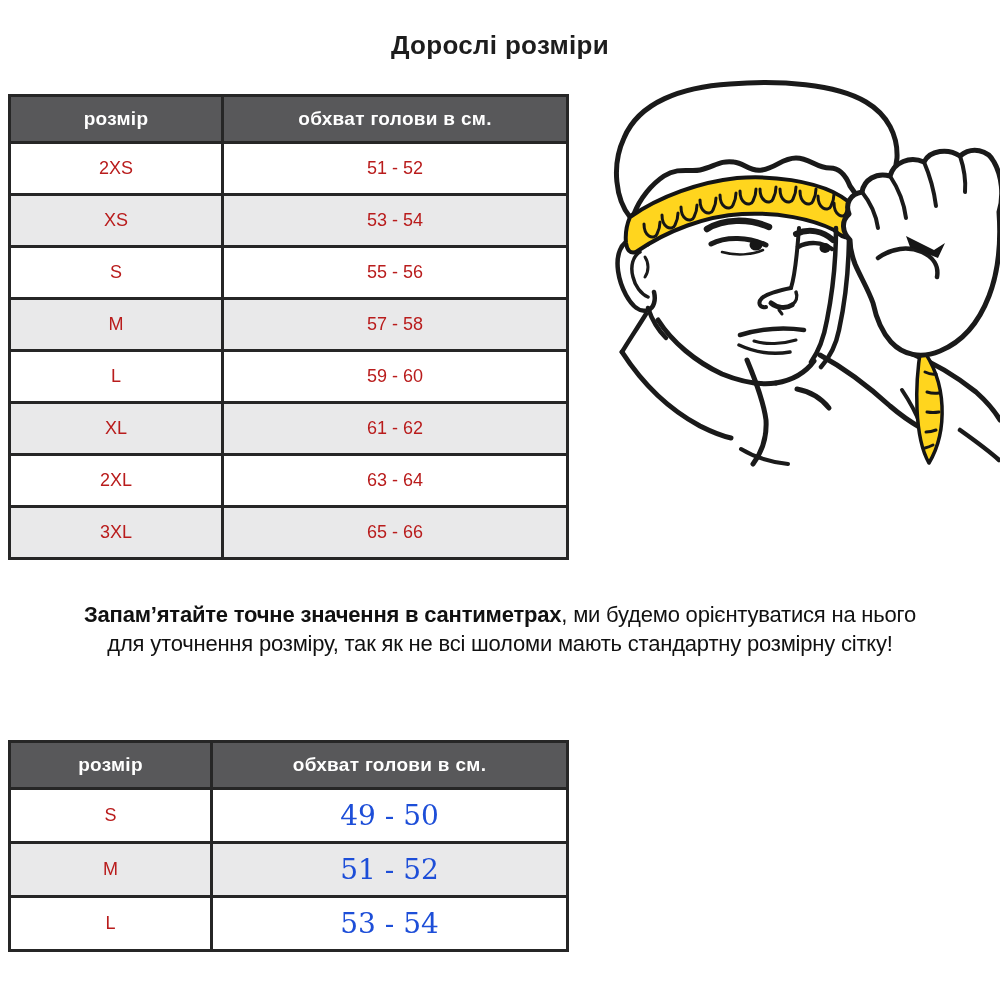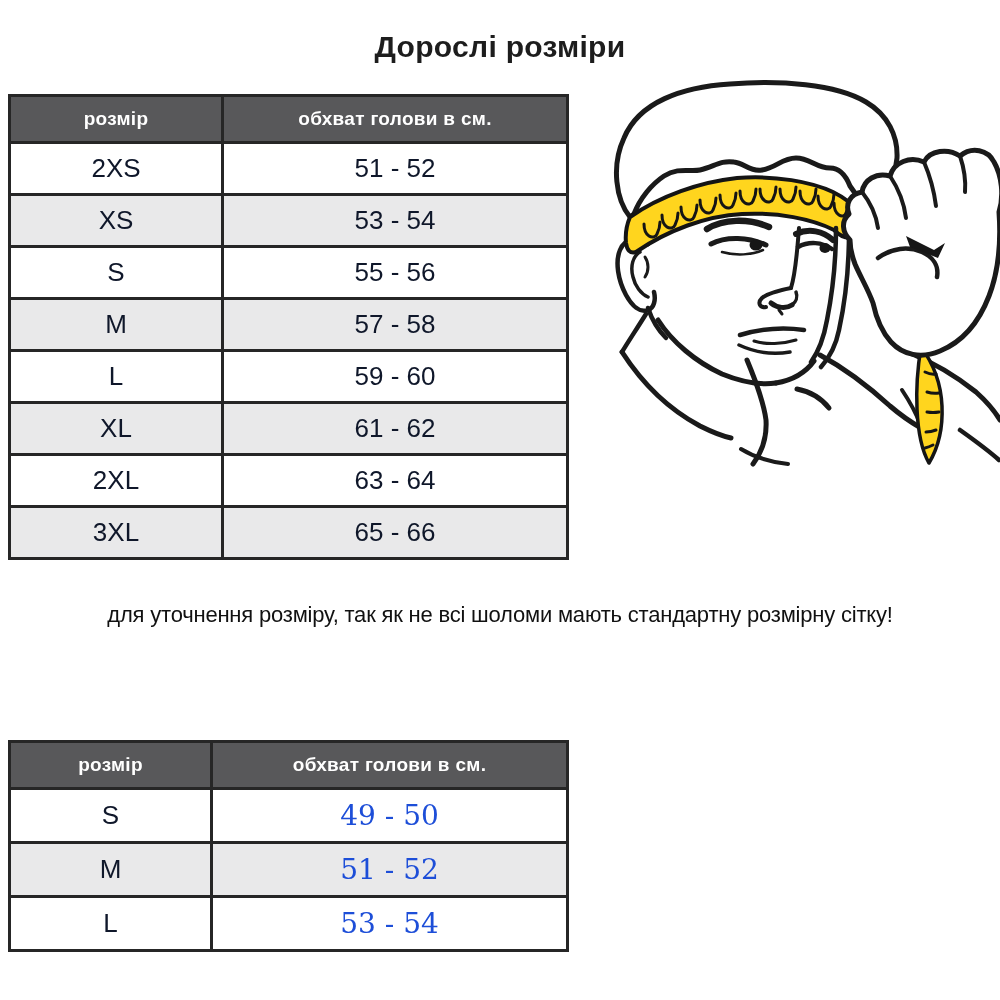--- a/index.html
+++ b/index.html
@@ -2,40 +2,40 @@
 <html><head>
 <meta charset="utf-8">
 <style>
   html,body{margin:0;padding:0;background:#ffffff;}
   .page{
     position:relative;width:1000px;height:1000px;background:#ffffff;overflow:hidden;
     font-family:"Liberation Sans",sans-serif;color:#1d1d1d;
   }
   .title{
     position:absolute;left:0;width:100%;text-align:center;margin:0;
-    font-size:30px;font-weight:700;color:#1d1d1d;letter-spacing:.3px;
+    font-size:26px;font-weight:700;color:#1d1d1d;letter-spacing:.3px;
   }
   .t1{top:30px;}
   .t2{top:668px;}
 
   table.size-table{
     position:absolute;left:8px;border-collapse:collapse;table-layout:fixed;
     background:#ffffff;
   }
   table.adult{top:94px;width:561px;}
   table.kids{top:740px;width:561px;}
   .size-table th,.size-table td{
     border:3px solid #262626;text-align:center;vertical-align:middle;padding:0;
   }
   .size-table th{
     background:#58585a;color:#ffffff;font-weight:700;font-size:19px;height:44px;
     letter-spacing:.3px;
   }
   .size-table td{
-    font-size:26px;color:#0f172a;background:#ffffff;
+    font-size:18px;color:#b91c1c;background:#ffffff;
   }
   table.adult td{height:49px;}
   table.kids td{height:51px;}
   .size-table tr.alt td{background:#e9e9ea;}
   table.adult col.c1{width:213px;}
   table.kids col.c1{width:202px;}
   table.kids td.range{font-family:"DejaVu Serif",serif;font-size:28px;color:#1d4ed8;}
 
   .note{
     position:absolute;top:600px;left:0;width:100%;margin:0;text-align:center;
@@ -181,20 +181,21 @@
       <path stroke-width="4" d="M 862,192 C 870,202 876,214 878,228"></path>
       <path stroke-width="4" d="M 890,176 C 898,188 904,202 906,218"></path>
       <path stroke-width="4" d="M 924,162 C 930,176 934,190 936,206"></path>
       <path stroke-width="4" d="M 960,156 C 964,168 966,180 965,192"></path>
       <path stroke-width="4.5" d="M 878,258 C 892,248 908,246 922,252 C 933,257 939,266 937,277"></path>
       <path fill="#161616" stroke="none" d="M 906,236 L 934,250 L 945,243 L 938,258 L 910,247 Z"></path>
     </g>
   </svg>
 
   <p class="note">
+    <span class="ln"><b>Запам’ятайте точне значення в сантиметрах</b><span>, ми будемо орієнтуватися на нього</span></span>
     <span class="ln">для уточнення розміру, так як не всі шоломи мають стандартну розмірну сітку!</span>
   </p>
 
 
   <table class="size-table kids">
     <colgroup>
         <col class="c1">
         <col>
       </colgroup>
     <thead>

